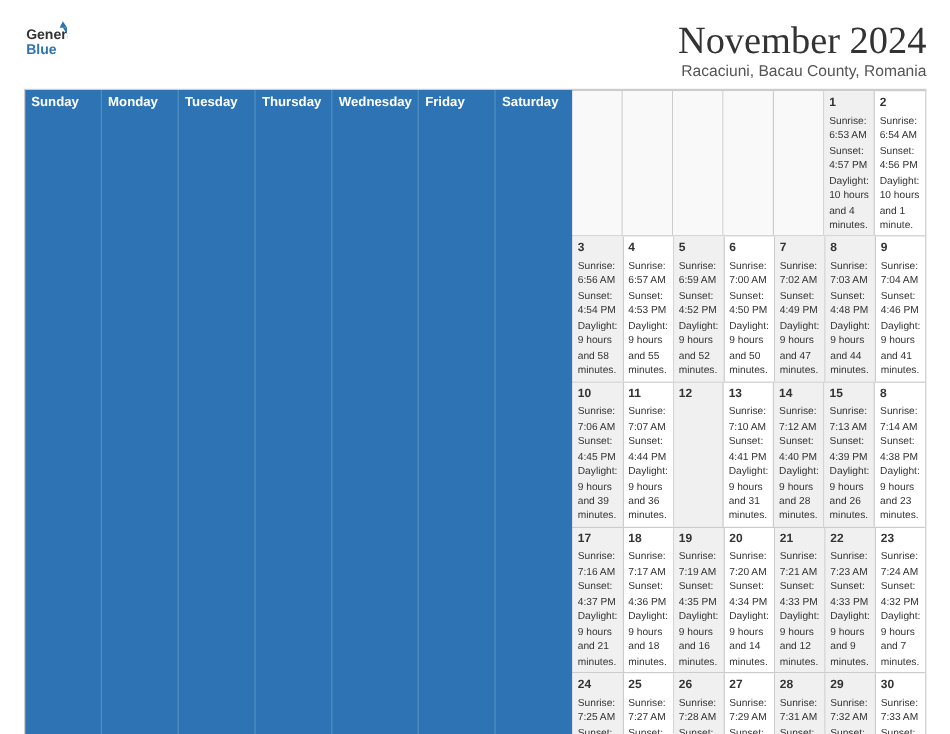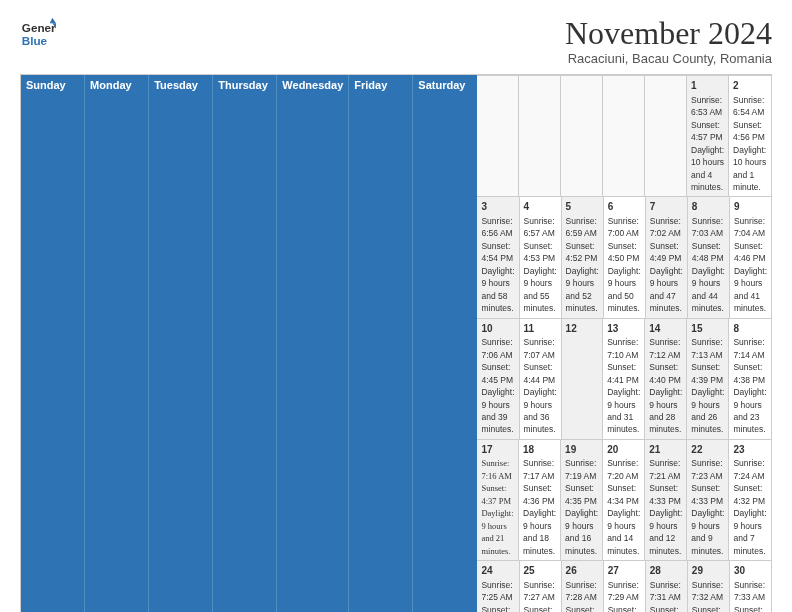--- a/index.html
+++ b/index.html
@@ -181,21 +181,21 @@
 Sunset: 4:40 PM
 Daylight: 9 hours and 28 minutes.</span></div>
           <div class="cal-cell shaded"><span class="day-num">15</span><span class="cell-text" style="white-space: pre-line;">Sunrise: 7:13 AM
 Sunset: 4:39 PM
 Daylight: 9 hours and 26 minutes.</span></div>
           <div class="cal-cell"><span class="day-num">8</span><span class="cell-text" style="white-space: pre-line;">Sunrise: 7:14 AM
 Sunset: 4:38 PM
 Daylight: 9 hours and 23 minutes.</span></div>
         </div>
         <div class="cal-row">
-          <div class="cal-cell shaded"><span class="day-num">17</span><span class="cell-text" style="white-space: pre-line; font-family: Liberation Serif, serif;">Sunrise: 7:16 AM
+          <div class="cal-cell shaded"><span class="day-num">17</span><span class="cell-text" style="white-space: pre-line;">Sunrise: 7:16 AM
 Sunset: 4:37 PM
 Daylight: 9 hours and 21 minutes.</span></div>
           <div class="cal-cell"><span class="day-num">18</span><span class="cell-text" style="white-space: pre-line;">Sunrise: 7:17 AM
 Sunset: 4:36 PM
 Daylight: 9 hours and 18 minutes.</span></div>
           <div class="cal-cell shaded"><span class="day-num">19</span><span class="cell-text" style="white-space: pre-line;">Sunrise: 7:19 AM
 Sunset: 4:35 PM
 Daylight: 9 hours and 16 minutes.</span></div>
           <div class="cal-cell"><span class="day-num">20</span><span class="cell-text" style="white-space: pre-line;">Sunrise: 7:20 AM
 Sunset: 4:34 PM

